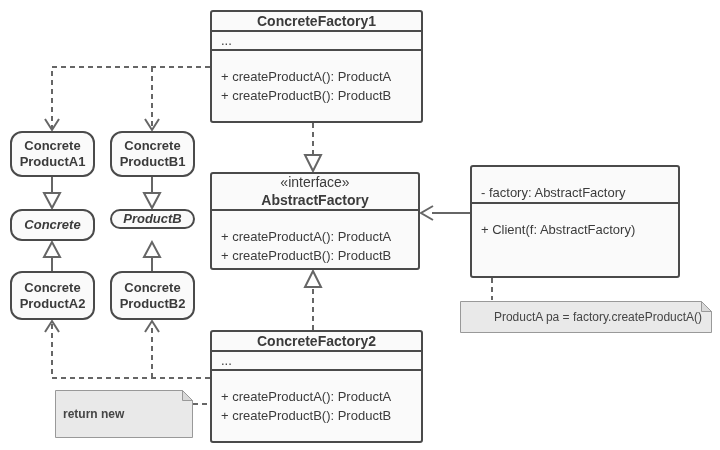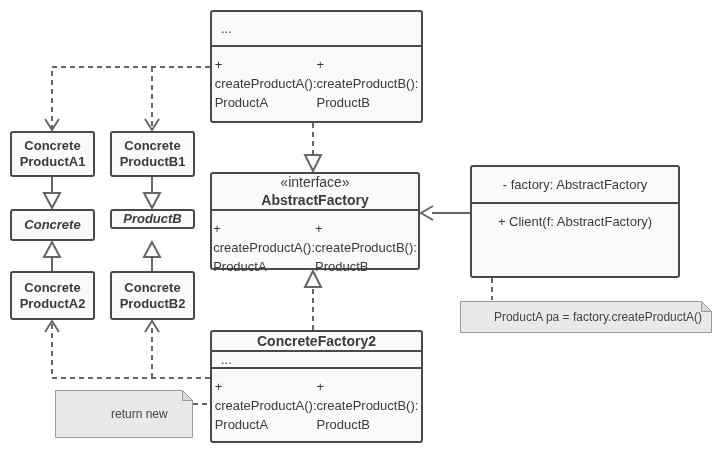--- a/index.html
+++ b/index.html
@@ -12,38 +12,38 @@
     position:absolute;z-index:2;box-sizing:border-box;display:flex;flex-direction:column;
     background:#fafafa;border:2px solid #4a4a4a;border-radius:3px;color:#3b3b3b;
   }
   .cmp{box-sizing:border-box;}
   .cmp + .cmp{border-top:2px solid #4a4a4a;}
   .cmp-title{
     display:flex;flex-direction:column;align-items:center;justify-content:center;
     font-weight:bold;font-size:14px;line-height:18px;text-align:center;
   }
   .stereotype{font-weight:normal;font-size:14px;line-height:17px;}
-  .cmp-body{flex:1;display:flex;justify-content:center;
-    padding:8px 9px;font-size:13px;line-height:19px;text-align:left;}
+  .cmp-body{flex:1;display:flex;flex-direction:column;
+    padding:16px 9px;font-size:13px;line-height:19px;text-align:left;}
   .cmp-ellipsis{display:flex;align-items:center;padding:0 9px;font-size:13px;}
   .small-class{
     position:absolute;z-index:2;box-sizing:border-box;display:flex;flex-direction:column;
     align-items:center;justify-content:center;background:#fafafa;border:2px solid #4a4a4a;
-    border-radius:3px;font-weight:bold;font-size:13px;line-height:16px;text-align:center;
+    border-radius:12px;font-weight:bold;font-size:13px;line-height:16px;text-align:center;
   }
   .abstract-name{font-style:italic;}
   .uml-note{position:absolute;z-index:2;}
   .uml-note svg{position:absolute;left:0;top:0;}
   .note-text{
     position:absolute;left:0;top:0;right:0;bottom:0;display:flex;flex-direction:column;
     justify-content:center;font-size:12px;line-height:15px;color:#454545;z-index:3;padding-left:24px;
   }
   .note-text.centered{align-items:center;}
   .note-text.left{align-items:flex-start;padding-left:8px;}
-  .note-bold{font-weight:normal;margin-left:48px;}
+  .note-bold{font-weight:bold;}
 </style>
 </head>
 <body>
 
 <div class="canvas">
 
   <svg class="connectors" width="720" height="450" viewBox="0 0 720 450">
 
     <g stroke="#666666" stroke-width="2" fill="none" stroke-dasharray="5 4">
       <path d="M210 67 H52 V128"></path>
@@ -76,20 +76,21 @@
       <polygon points="313,171 305,155 321,155"></polygon>
       <polygon points="313,271 305,287 321,287"></polygon>
       <polygon points="52,208 44,193 60,193"></polygon>
       <polygon points="152,208 144,193 160,193"></polygon>
       <polygon points="52,242 44,257 60,257"></polygon>
       <polygon points="152,242 144,257 160,257"></polygon>
     </g>
   </svg>
 
   <div class="uml-class" style="left:210px;top:10px;width:213px;height:113px">
+    <div class="cmp cmp-title" style="height:30px">ConcreteFactory1</div>
     <div class="cmp cmp-ellipsis" style="height:33px">...</div>
     <div class="cmp cmp-body">
       <div>+ createProductA(): ProductA</div>
       <div>+ createProductB(): ProductB</div>
     </div>
   </div>
 
   <div class="uml-class" style="left:210px;top:172px;width:210px;height:98px">
     <div class="cmp cmp-title" style="height:48px">
       <div class="stereotype">«interface»</div>

